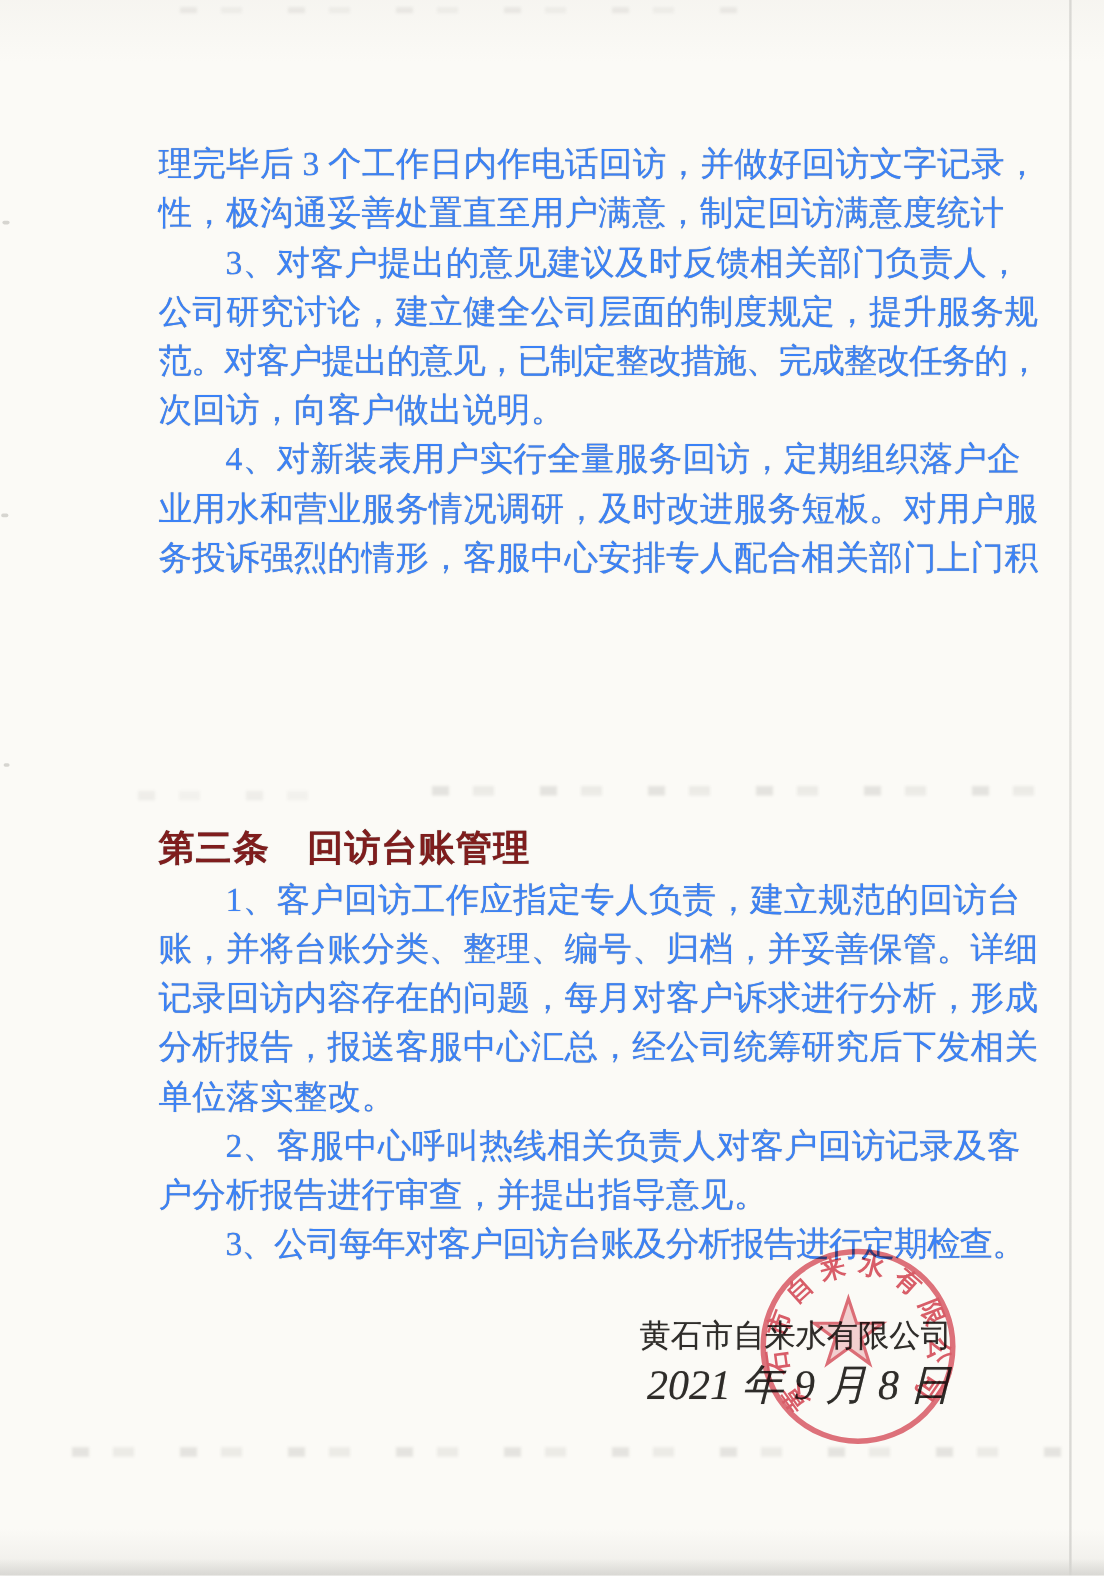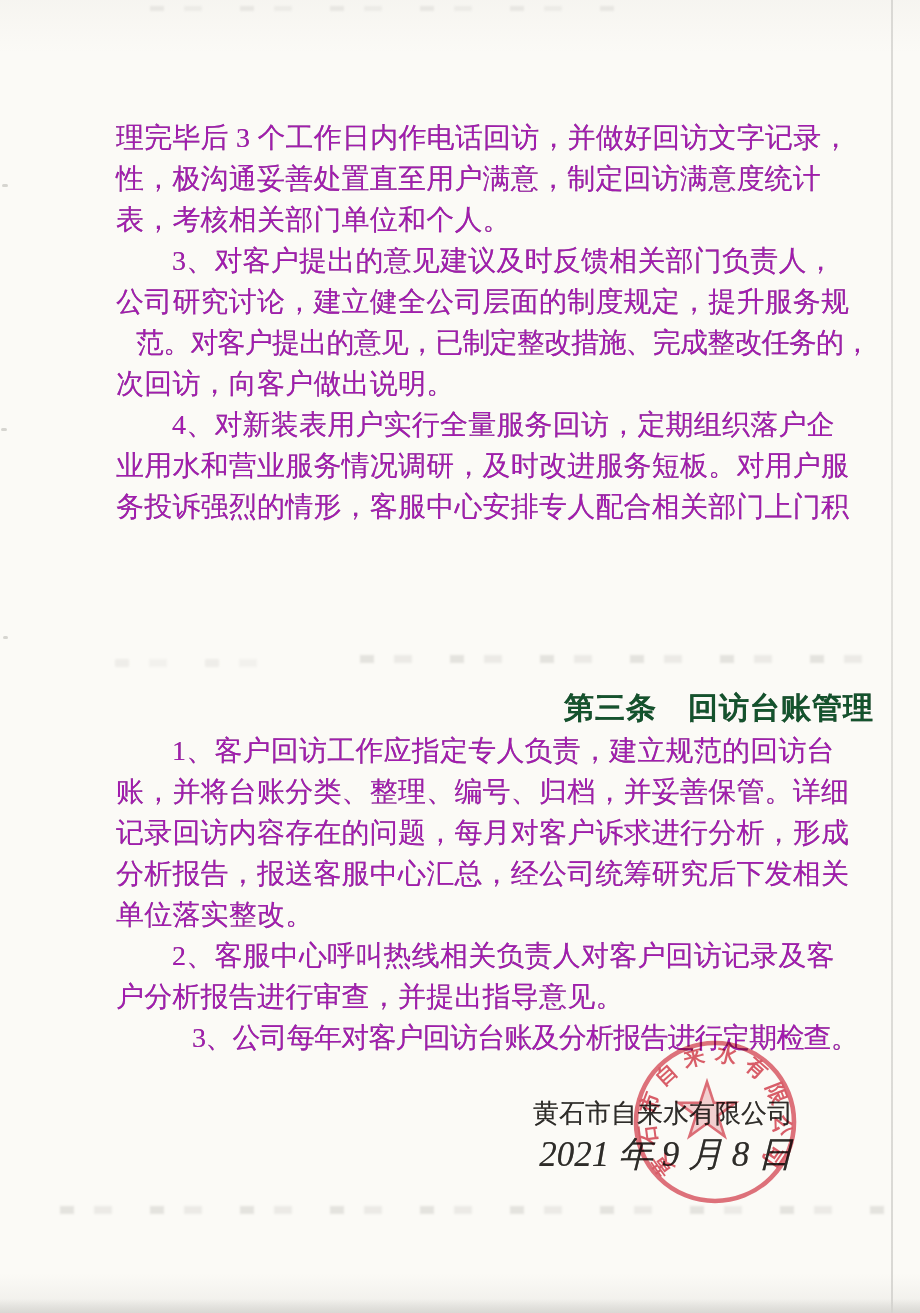--- a/index.html
+++ b/index.html
@@ -15,38 +15,38 @@
     box-shadow:0 0 4px rgba(0,0,0,.15);
   }
   
   .page::before{
     content:"";position:absolute;inset:0;pointer-events:none;
     background:
       linear-gradient(180deg, rgba(210,208,200,.12) 0%, rgba(255,255,255,0) 4%),
       linear-gradient(0deg, rgba(190,188,182,.22) 0%, rgba(255,255,255,0) 3%);
   }
   .textblock{
-    position:absolute;left:116px;width:742px;
-    color:#a21caf;
+    position:absolute;left:132px;width:742px;
+    color:#3b82f6;
     font-size:28px;
     letter-spacing:.2px;
   }
   .tb1{top:117px;}
   .tb2{top:730px;}
   .ln{
     height:41px;line-height:41px;
     white-space:nowrap;
     text-shadow:0 0 .6px rgba(46,44,41,.55);
   }
   .ind{padding-left:56px;}
-  .tight{letter-spacing:-.8px;margin-left:20px;}
+  .tight{letter-spacing:-.8px;}
   .heading{
     position:absolute;left:132px;top:687px;width:742px;height:41px;
-    line-height:41px;text-align:right;
-    font-weight:bold;font-size:30px;color:#14532d;
+    line-height:41px;text-align:left;
+    font-weight:bold;font-size:30px;color:#7f1d1d;
     letter-spacing:1px;
     text-shadow:0 0 .6px rgba(39,37,35,.6);
     white-space:nowrap;
   }
   .signature{
     position:absolute;top:1093px;right:127px;width:262px;
     color:#2e2c29;
   }
   .sig-company{
     height:41px;line-height:41px;font-size:26px;
@@ -107,21 +107,20 @@
   <div class="smudge smudge-bottom"></div>
   <div class="speck" style="left:2px;top:184px;"></div>
   <div class="speck" style="left:1px;top:428px;"></div>
   <div class="speck" style="left:3px;top:636px;width:5px;"></div>
   <div class="edge-line"></div>
   <div class="bottom-band"></div>
 
   <div class="textblock tb1">
     <div class="ln">理完毕后 3 个工作日内作电话回访，并做好回访文字记录，</div>
     <div class="ln">性，极沟通妥善处置直至用户满意，制定回访满意度统计</div>
-    <div class="ln">表，考核相关部门单位和个人。</div>
     <div class="ln ind">3、对客户提出的意见建议及时反馈相关部门负责人，</div>
     <div class="ln">公司研究讨论，建立健全公司层面的制度规定，提升服务规</div>
     <div class="ln tight">范。对客户提出的意见，已制定整改措施、完成整改任务的，</div>
     <div class="ln">次回访，向客户做出说明。</div>
     <div class="ln ind">4、对新装表用户实行全量服务回访，定期组织落户企</div>
     <div class="ln">业用水和营业服务情况调研，及时改进服务短板。对用户服</div>
     <div class="ln">务投诉强烈的情形，客服中心安排专人配合相关部门上门积</div>
   </div>
 
   <div class="heading">第三条　回访台账管理</div>

